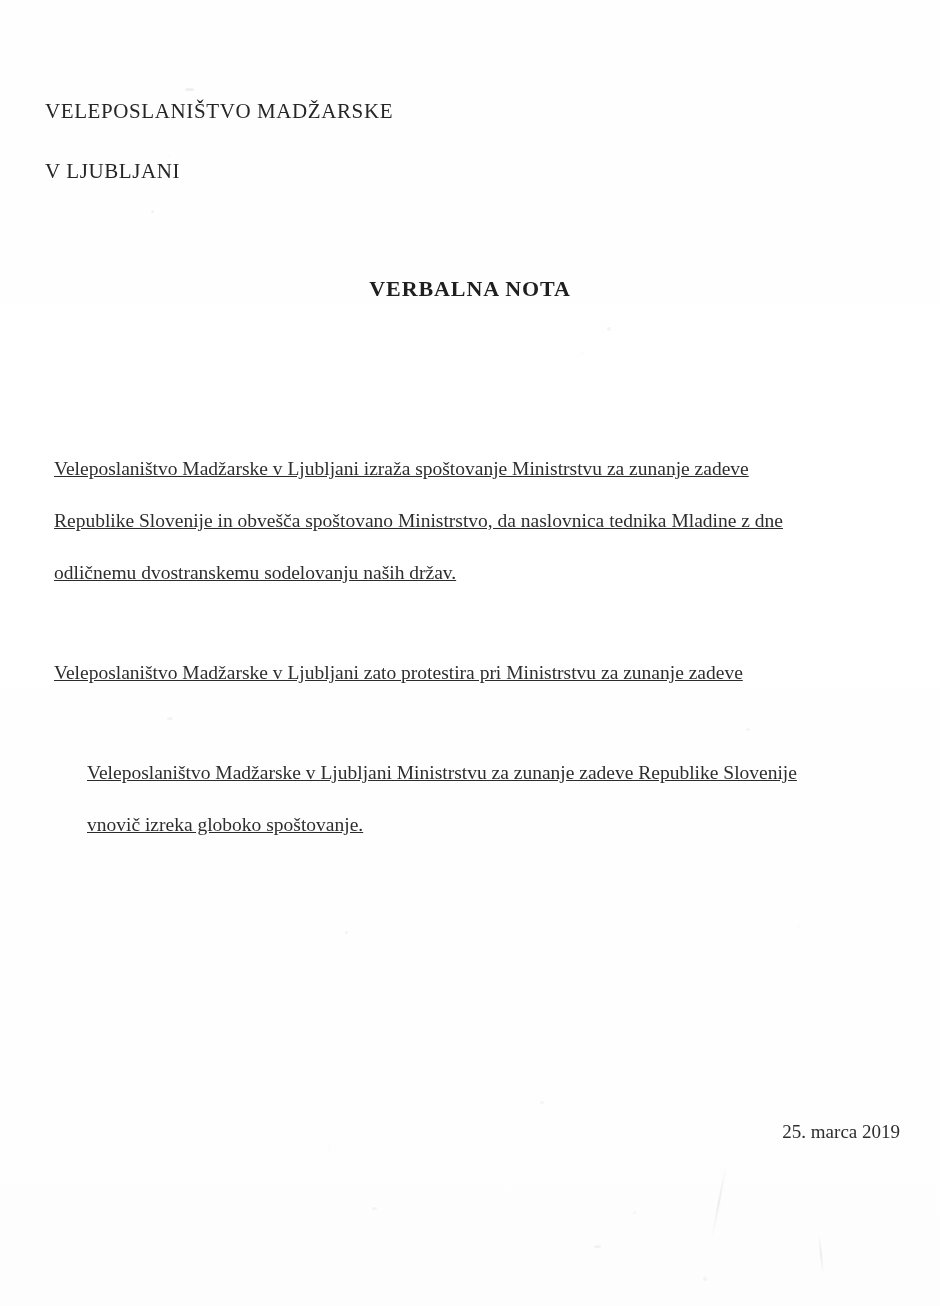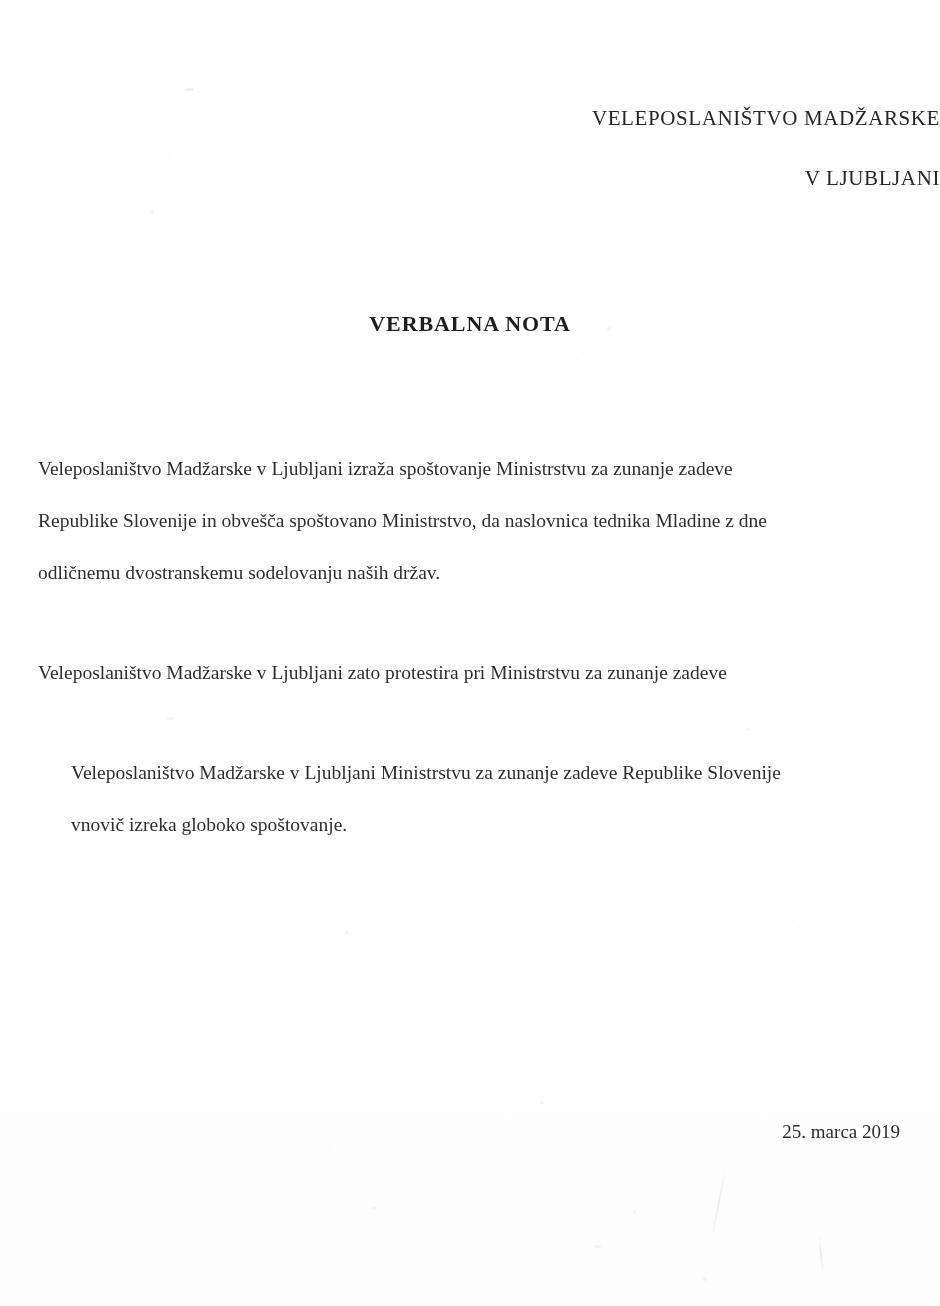--- a/index.html
+++ b/index.html
@@ -37,24 +37,25 @@
   }
   .streak {
     position: absolute;
     background: linear-gradient(180deg, rgba(120,120,125,0.00), rgba(120,120,125,0.13), rgba(120,120,125,0.00));
     pointer-events: none;
   }
 
   
   .letterhead {
     position: absolute;
-    top: 108px;
+    top: 101px;
     left: 0;
     right: 0;
-    text-align: right;
+    text-align: left;
+    padding-left: 45px;
   }
   .letterhead .lh-line {
     font-size: 21px;
     letter-spacing: 0.6px;
     color: #262626;
     line-height: 1.0;
   }
   .letterhead .lh-line.second {
     margin-top: 39px;
   }
@@ -63,29 +64,29 @@
   .doc-title {
     position: absolute;
     top: 276px;
     left: 0;
     right: 0;
     text-align: center;
     font-size: 22px;
     font-weight: bold;
     letter-spacing: 0.9px;
     color: #1f1f1f;
-    margin-top: 35px;
   }
 
   
   .body-block {
     position: absolute;
     top: 443px;
-    left: 38px;
+    left: 54px;
     width: 864px;
+    text-decoration: underline;
   }
   .para {
     margin: 0 0 48px 0;
   }
   .para:last-of-type {
     margin-bottom: 0;
     margin-left: 33px;
   }
   .line {
     font-size: 19.5px;

